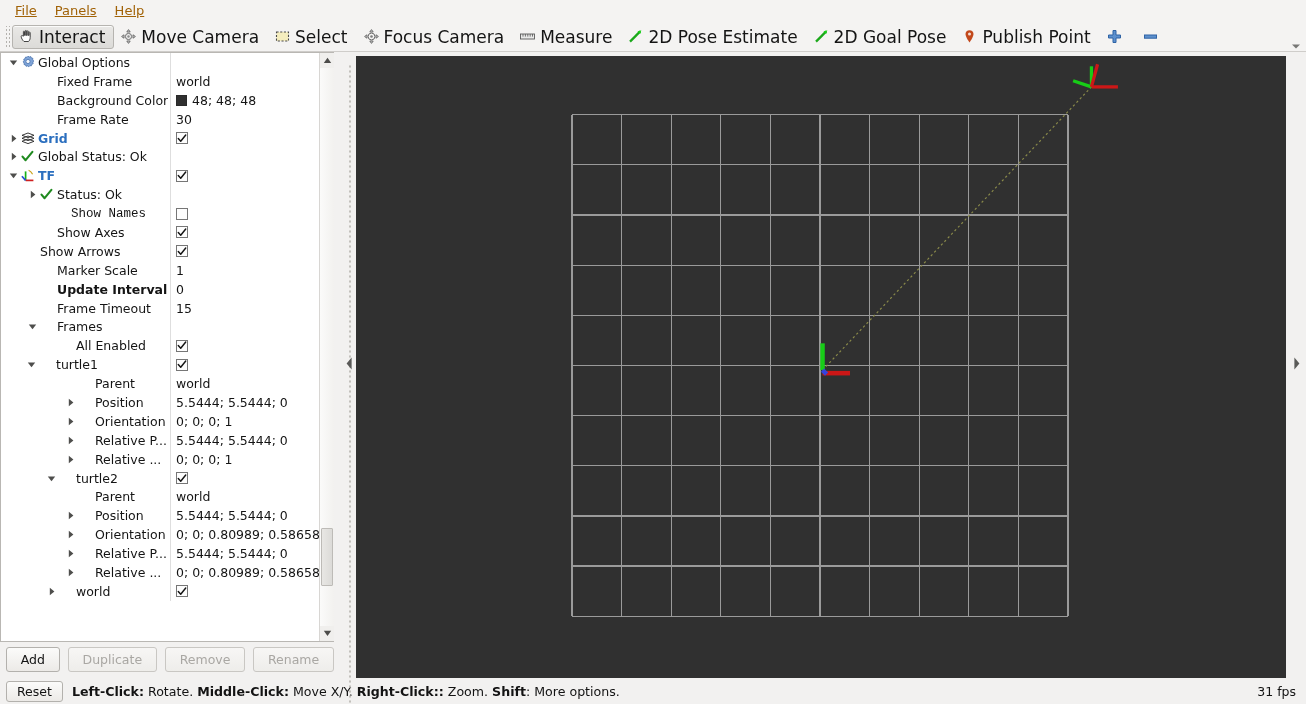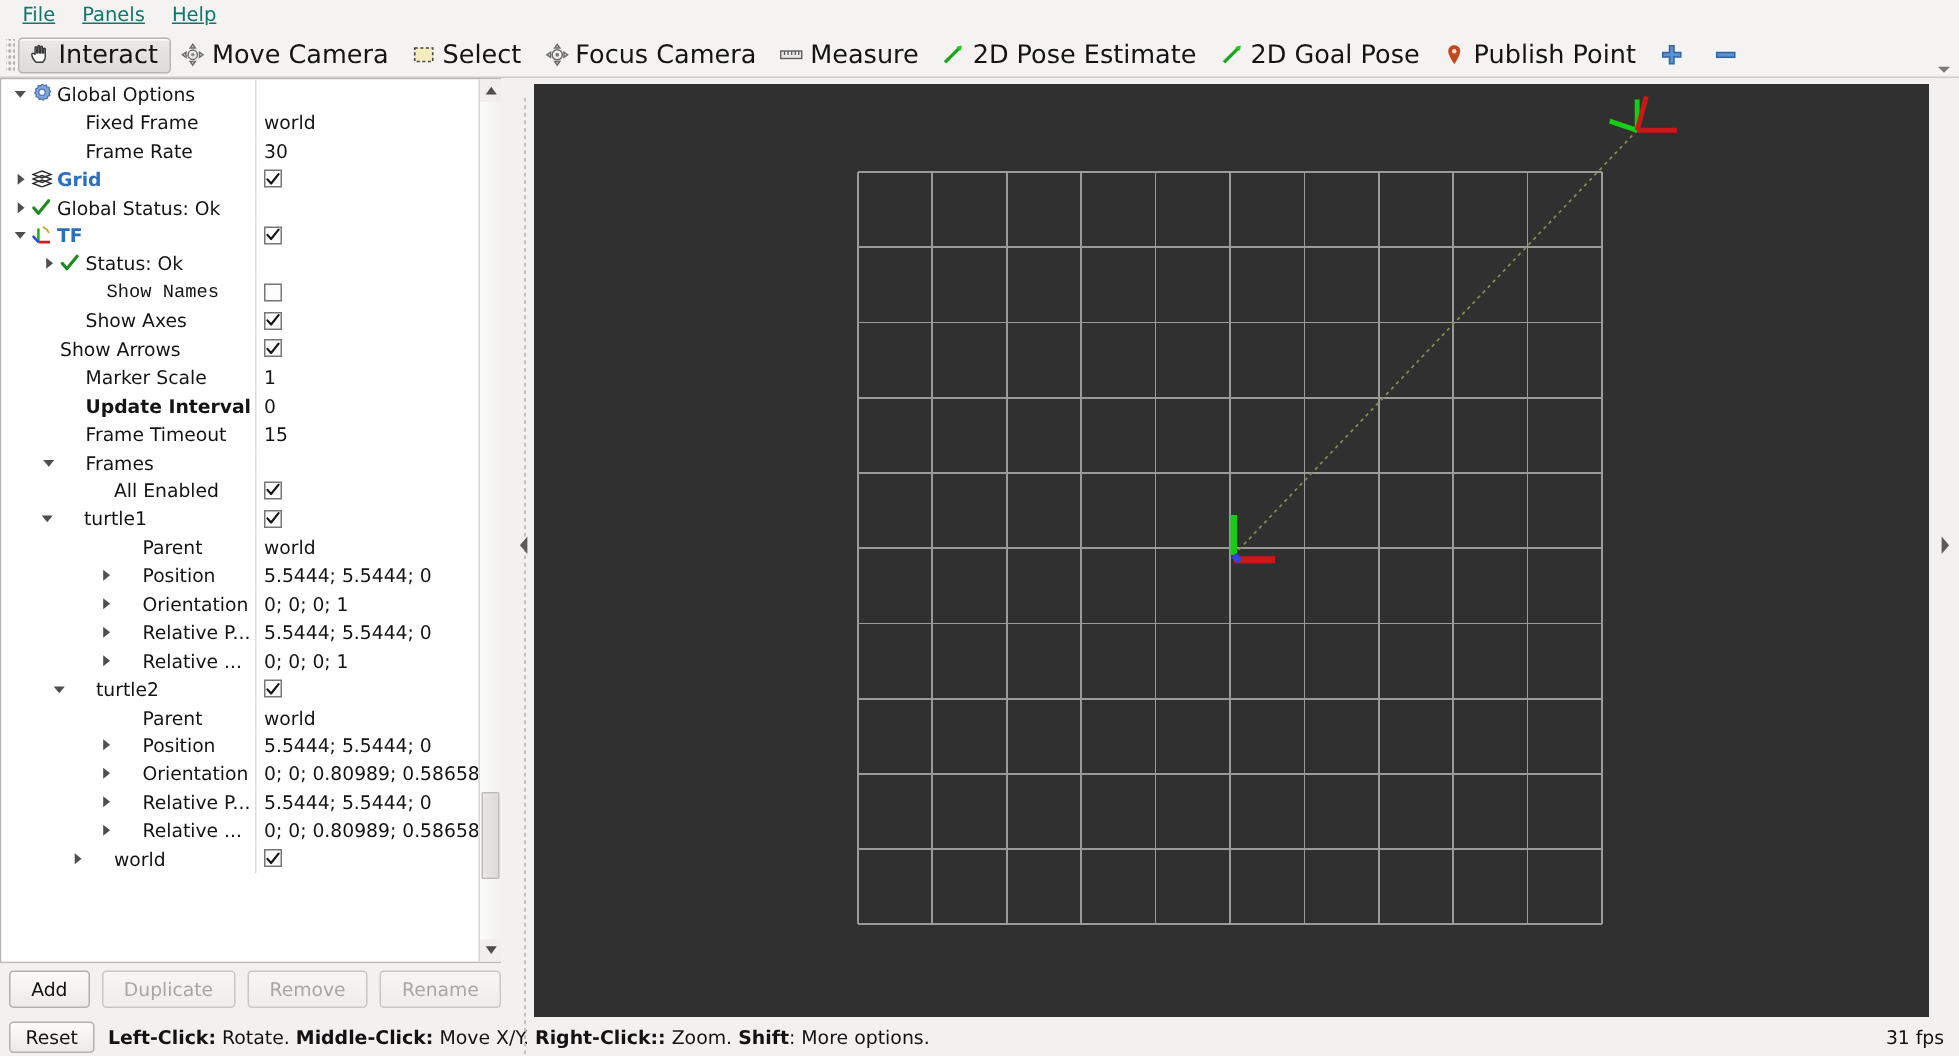--- a/index.html
+++ b/index.html
@@ -18,21 +18,21 @@
   
   .menubar {
     height: 22px; flex: 0 0 22px;
     display: flex; align-items: center;
     background: #f4f3f2;
     padding-left: 6px;
   }
   .menu-item {
     padding: 2px 9px 3px 9px;
     font-size: 13px;
-    color: #0f766e;
+    color: #a16207;
     line-height: 14px;
     cursor: default;
   }
   .menu-item u { text-decoration: underline; }
 
   
   .toolbar {
     height: 30px; flex: 0 0 30px;
     display: flex; align-items: center;
     background: #f4f3f2;
@@ -384,20 +384,31 @@
                   <span class="tlabel">Fixed Frame</span>
                 </div>
                 <div class="tval">
                   <span>world</span>
                 </div>
               </div>
               <div class="trow">
                 <div class="tname" style="padding-left: 25px;">
                   <span class="expander"></span>
                   <span class="ticon"></span>
+                  <span class="tlabel">Background Color</span>
+                </div>
+                <div class="tval">
+                  <span class="swatch" style="background: rgb(48, 48, 48);"></span>
+                  <span>48; 48; 48</span>
+                </div>
+              </div>
+              <div class="trow">
+                <div class="tname" style="padding-left: 25px;">
+                  <span class="expander"></span>
+                  <span class="ticon"></span>
                   <span class="tlabel">Frame Rate</span>
                 </div>
                 <div class="tval">
                   <span>30</span>
                 </div>
               </div>
               <div class="trow">
                 <div class="tname" style="padding-left: 6px;">
                   <span class="expander">
                     <svg width="9" height="9" viewBox="0 0 9 9">
@@ -652,21 +663,21 @@
                     </svg>
                   </span>
                   <span class="ticon"></span>
                   <span class="tlabel">Relative ...</span>
                 </div>
                 <div class="tval">
                   <span>0; 0; 0; 1</span>
                 </div>
               </div>
               <div class="trow">
-                <div class="tname" style="padding-left: 32px;">
+                <div class="tname" style="padding-left: 44px;">
                   <span class="expander">
                     <svg width="9" height="9" viewBox="0 0 9 9">
                       <polygon points="0.8,2.6 8.2,2.6 4.5,7.2" fill="#4e4e4c"></polygon>
                     </svg>
                   </span>
                   <span class="ticon"></span>
                   <span class="tlabel">turtle2</span>
                 </div>
                 <div class="tval">
                   <span class="chk">

